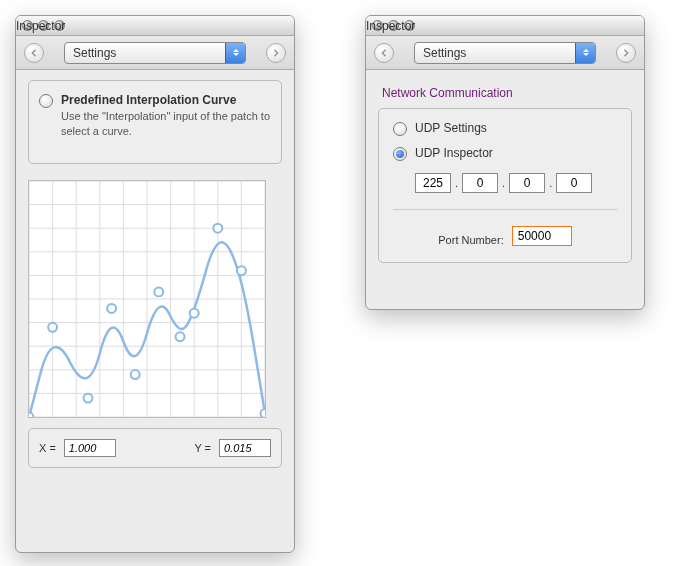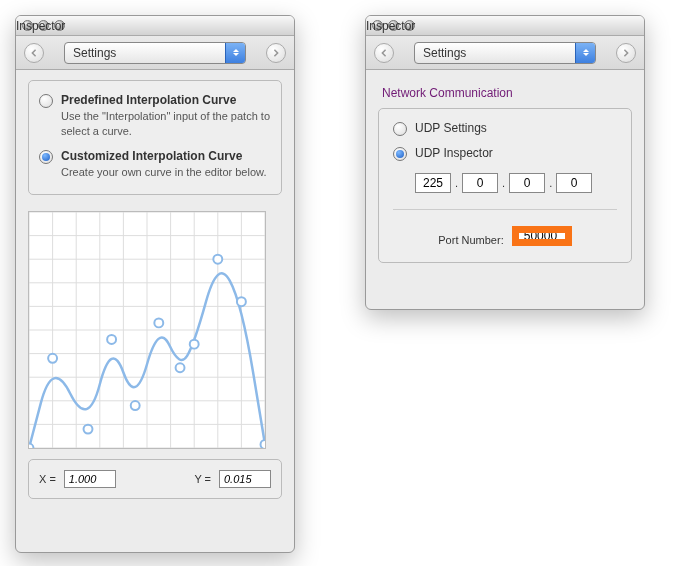--- a/index.html
+++ b/index.html
@@ -193,21 +193,21 @@
       margin: 16px 0;
     }
     .port-row {
       display: flex;
       align-items: flex-end;
       gap: 8px;
       justify-content: center;
     }
     .port-input {
       width: 60px; height: 20px;
-      border: 7px solid #f97316;
+      border: 1px solid #f97316;
       background: #fff;
       font-size: 12px;
       text-align: left;
       padding: 1px 5px;
     }
     input { font-family: inherit; }
   </style>
 </head>
 <body>
 
@@ -239,27 +239,20 @@
         </svg>
     </div>
   </div>
   <div class="body">
     <div class="group">
       <div class="radio-row">
         <div class="radio"></div>
         <div>
           <div class="radio-label">Predefined Interpolation Curve</div>
           <div class="radio-desc">Use the "Interpolation" input of the patch to select a curve.</div>
-        </div>
-      </div>
-      <div class="radio-row" style="margin-bottom:0">
-        <div class="radio selected"></div>
-        <div>
-          <div class="radio-label">Customized Interpolation Curve</div>
-          <div class="radio-desc">Create your own curve in the editor below.</div>
         </div>
       </div>
     </div>
 
     <div class="curve-editor">
       <svg class="grid-svg" id="curve-svg" viewBox="0 0 238 238">
           <line x1="0" x2="0" y1="0" y2="238" stroke="#ddd" stroke-width="1"></line>
           <line y1="238" y2="238" x1="0" x2="238" stroke="#ddd" stroke-width="1"></line>
           <line x1="23.8" x2="23.8" y1="0" y2="238" stroke="#ddd" stroke-width="1"></line>
           <line y1="214.2" y2="214.2" x1="0" x2="238" stroke="#ddd" stroke-width="1"></line>

